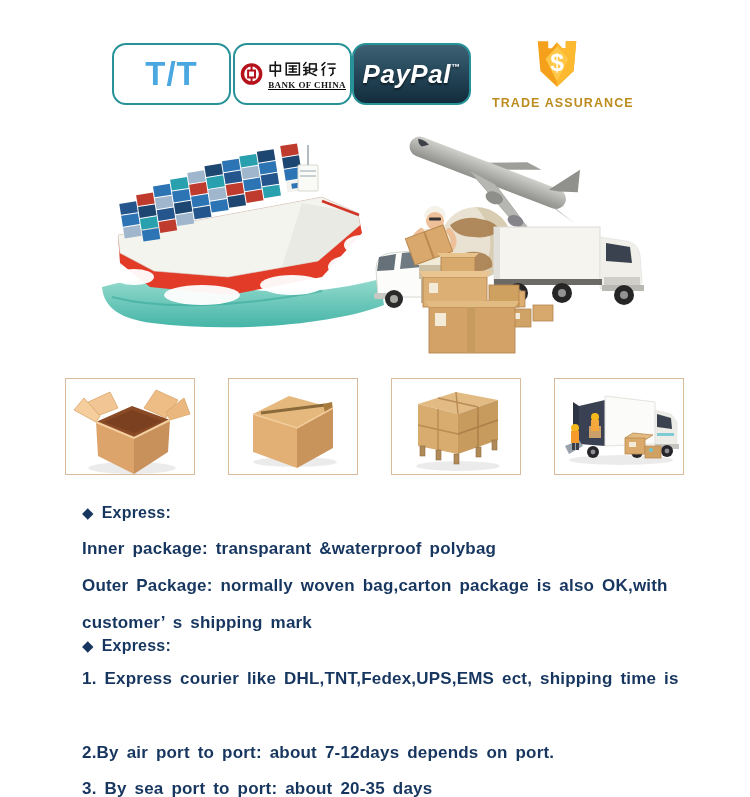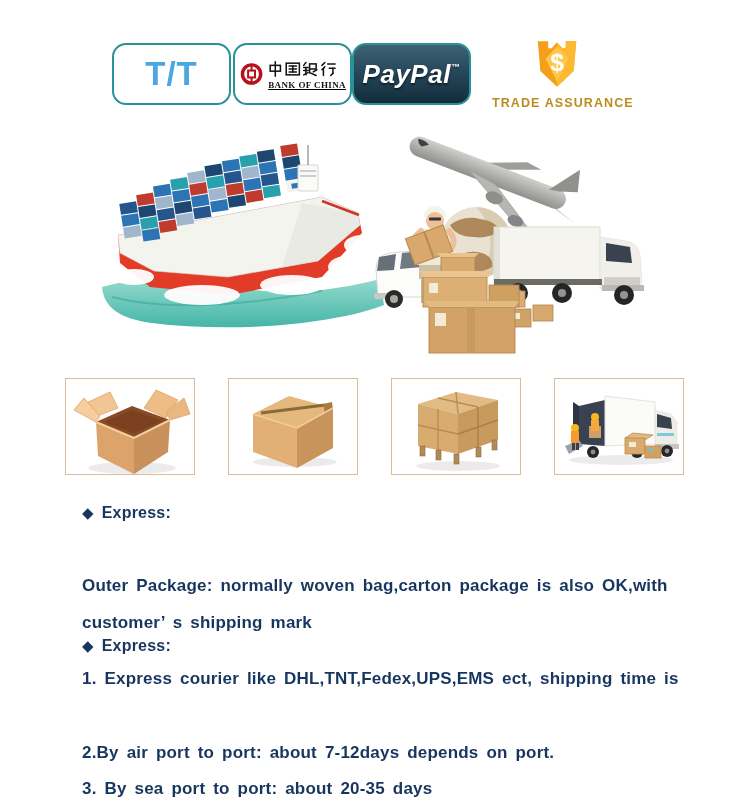--- a/index.html
+++ b/index.html
@@ -351,20 +351,21 @@
           <rect x="70" y="54" width="7" height="5" fill="#f4ead8" stroke="none"></rect>
           <circle cx="92" cy="62" r="2" fill="#6ec6d4" stroke="none"></circle>
         </g>
       </g>
     </svg>
   </div>
 
   <div class="tline heading" style="top:504px">
     <span class="diamond">◆</span><span>Express:</span>
   </div>
+  <div class="tline" style="top:539px">Inner package: transparant &amp;waterproof polybag</div>
   <div class="tline" style="top:613px">customer’ s shipping mark</div>
   <div class="tline" style="top:576px">Outer Package: normally woven bag,carton package is also OK,with</div>
 
   <div class="tline heading" style="top:637px">
     <span class="diamond">◆</span><span>Express:</span>
   </div>
   <div class="tline" style="top:669px">1. Express courier like DHL,TNT,Fedex,UPS,EMS ect, shipping time is</div>
   <div class="tline" style="top:743px">2.By air port to port: about 7-12days depends on port.</div>
   <div class="tline" style="top:779px">3. By sea port to port: about 20-35 days</div>
 

